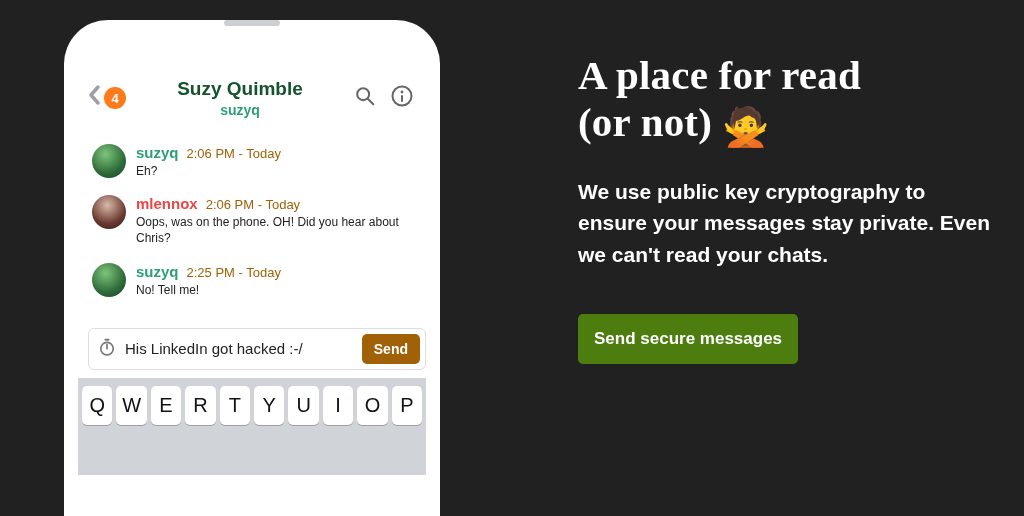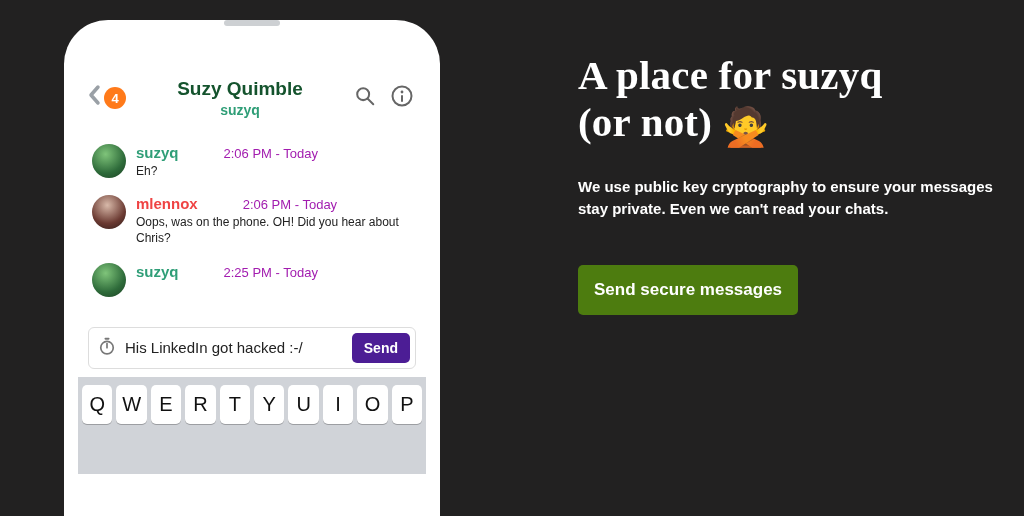--- a/index.html
+++ b/index.html
@@ -125,42 +125,42 @@
     border-radius: 50%;
     flex-shrink: 0;
   }
   .av1 { background: radial-gradient(circle at 40% 30%, #7fc47a 0%, #2e6b3a 60%, #1b3f22 100%); }
   .av2 { background: radial-gradient(circle at 45% 30%, #d8b9a9 0%, #6b3a32 60%, #2d1b18 100%); }
   .msg-body { flex: 1; }
   .meta { display: flex; align-items: baseline; gap: 8px; }
   .user { font-weight: 700; font-size: 15px; }
   .user-green { color: #2f9e77; }
   .user-dark { color: #ef4444; }
-  .time { color: #a21caf; font-size: 13px; margin-left: 37px; }
+  .time { color: #a16207; font-size: 13px; }
   .text { color: #222; font-size: 12px; line-height: 1.35; margin-top: 2px; }
   .input-row {
-    margin: 4px 10px 8px 10px;
+    margin: 4px 0 8px 10px;
     border: 1px solid #ddd;
     border-radius: 6px;
     display: flex;
     align-items: center;
     padding: 5px 5px 5px 8px;
     gap: 8px;
   }
   .timer-icon {
     color: #777;
     flex-shrink: 0;
   }
   .input-text {
     flex: 1;
     font-size: 15px;
     color: #222;
   }
   .send-btn {
-    background: #4c1d95;
+    background: #a16207;
     color: #fff;
     font-weight: 700;
     font-size: 14px;
     padding: 7px 12px;
     border-radius: 5px;
   }
   .kbd {
     background: #d0d3d8;
     padding: 8px 4px 50px 4px;
     display: flex;
@@ -189,21 +189,21 @@
   .headline {
     font-family: Georgia, 'Times New Roman', serif;
     font-weight: 700;
     font-size: 41px;
     line-height: 1.15;
     letter-spacing: 0.2px;
   }
   .emoji { font-size: 38px; vertical-align: -4px; }
   .sub {
     margin-top: 26px;
-    font-size: 15px;
+    font-size: 21px;
     font-weight: 700;
     line-height: 1.5;
   }
   .cta {
     display: inline-block;
     margin-top: 44px;
     background: #4d7c0f;
     color: #fff;
     font-weight: 700;
     font-size: 17px;
@@ -271,20 +271,21 @@
             <div class="text">Oops, was on the phone. OH!  Did you hear about Chris?</div>
           </div>
         </div>
         <div class="msg">
           <div class="avatar av1"></div>
           <div class="msg-body">
             <div class="meta">
               <span class="user user-green">suzyq</span>
               <span class="time">2:25 PM - Today</span>
             </div>
+            <div class="text">No! Tell me!</div>
           </div>
         </div>
       </div>
 
       <div class="input-row">
         <span class="timer-icon">
           <svg width="20" height="20" viewBox="0 0 24 24">
               <circle cx="12" cy="14" r="7.5" stroke="#777" stroke-width="2" fill="none"></circle>
               <line x1="12" y1="14" x2="12" y2="9" stroke="#777" stroke-width="2" stroke-linecap="round"></line>
               <rect x="9" y="2" width="6" height="2.4" rx="1" fill="#777"></rect>
@@ -306,19 +307,19 @@
         <div class="key">O</div>
         <div class="key">P</div>
       </div>
 
     </div>
   </div>
 </div>
 
 <div class="copy">
   <div class="headline">
-    <span>A place for suzyq</span><br>
+    <span>A place for read</span><br>
     <span>(or not)</span>
     <span class="emoji">🙅</span>
   </div>
   <div class="sub">We use public key cryptography to ensure your messages stay private. Even we can't read your chats.</div>
   <a class="cta">Send secure messages</a>
 </div>
 
 </body></html>

